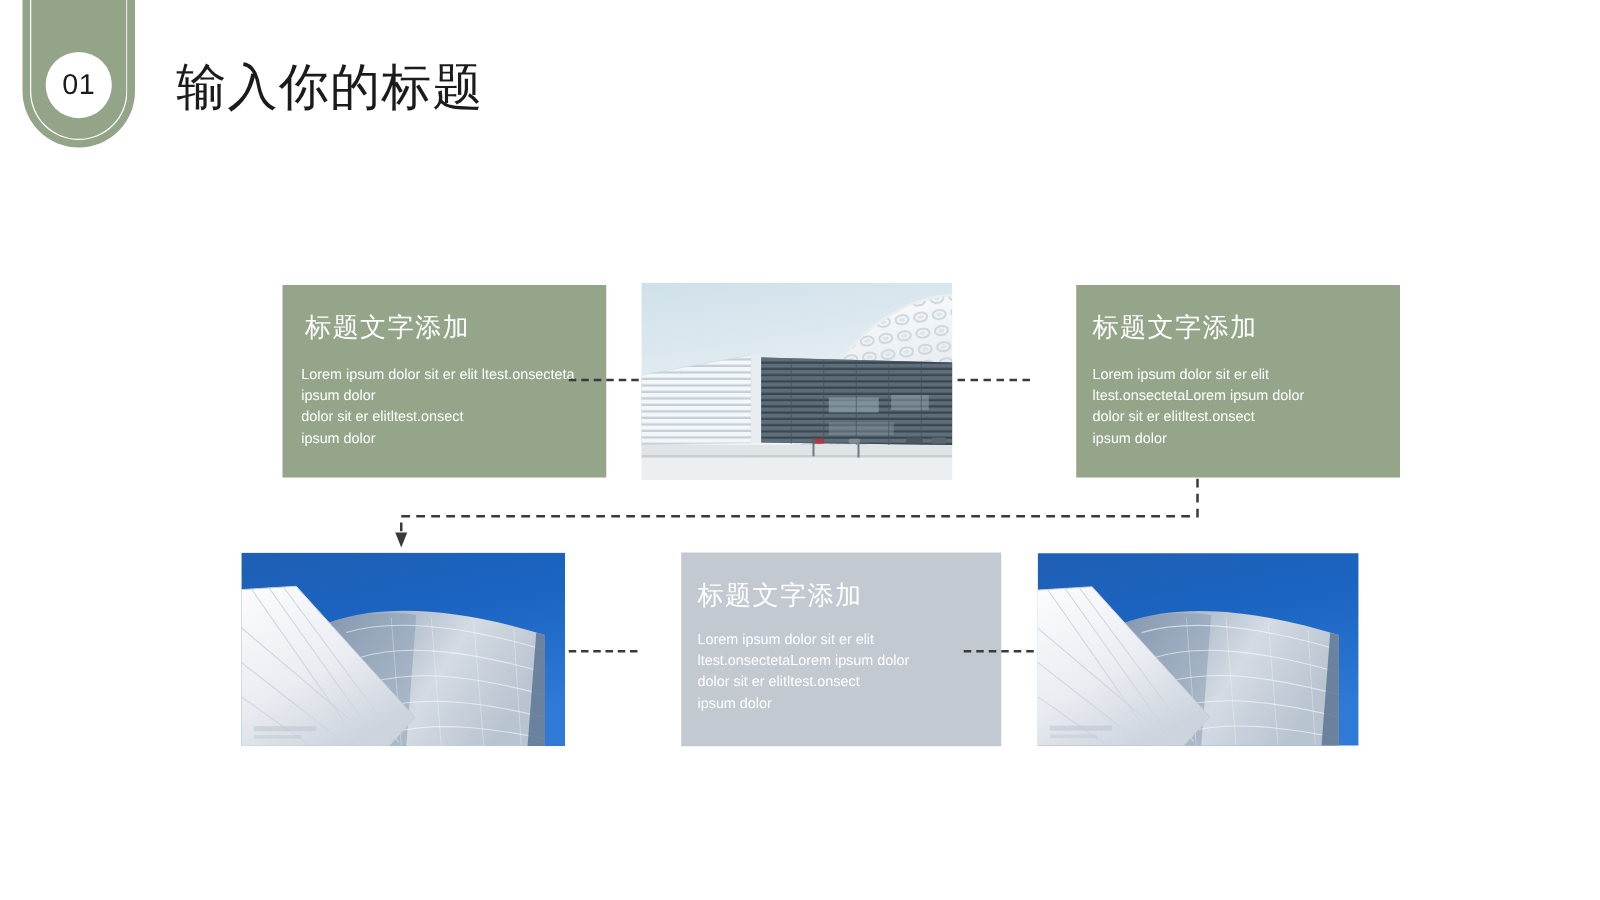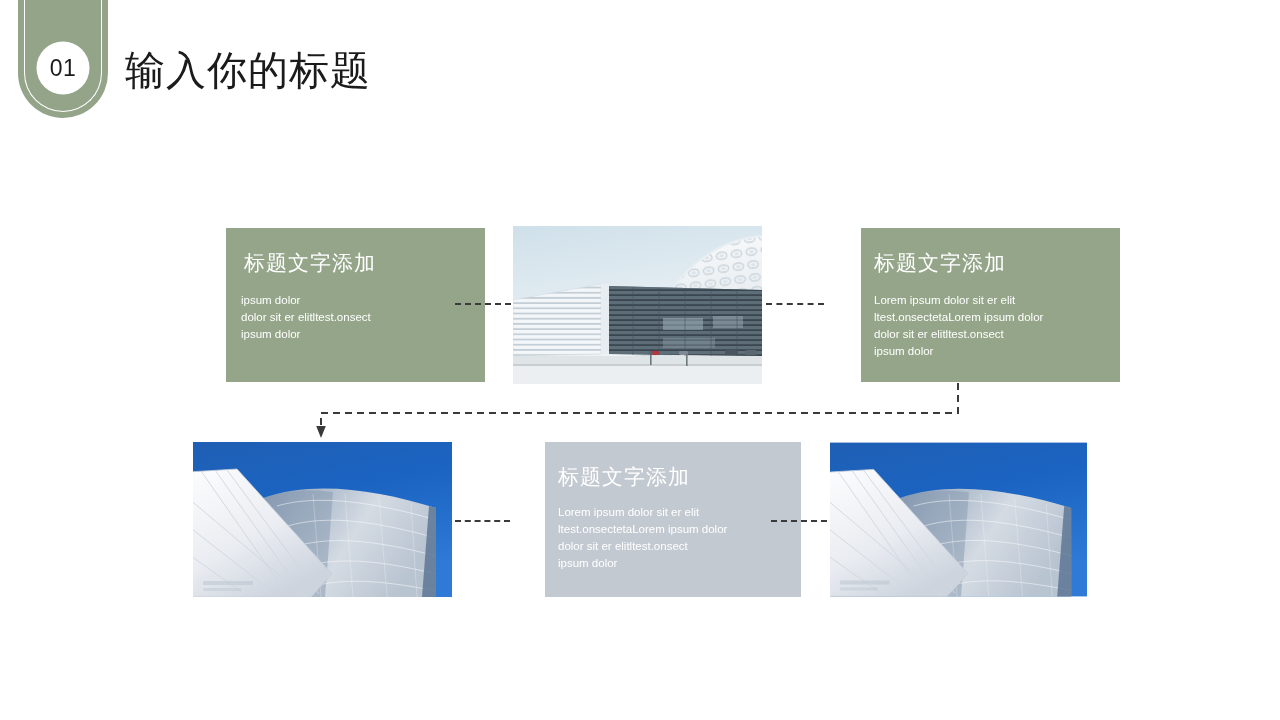--- a/index.html
+++ b/index.html
@@ -53,21 +53,21 @@
     justify-content: center;
   }
   .header-badge-number {
     font-size: 23px;
     color: #1b1b1b;
     line-height: 1;
     letter-spacing: 0.5px;
   }
   .header-title {
     position: absolute;
-    left: 125px;
+    left: 141px;
     top: 47px;
     font-size: 40px;
     line-height: 1.15;
     color: #1b1b1b;
     letter-spacing: 1px;
     white-space: nowrap;
   }
 
   
   .card {
@@ -122,20 +122,21 @@
     <div class="header-badge-circle">
       <span class="header-badge-number">01</span>
     </div>
   </div>
 
   <div class="header-title">输入你的标题</div>
 
   <div class="card card-green" style="left:193px; top:228px; width:259px; height:154px;">
     <div class="card-title" style="left:18px; top:24px;">标题文字添加</div>
     <div class="card-body" style="left:15px; top:64px;">
+      <div>Lorem ipsum dolor sit er elit ltest.onsecteta</div>
       <div>ipsum dolor</div>
       <div>dolor sit er elitltest.onsect</div>
       <div>ipsum dolor</div>
     </div>
   </div>
 
   <div class="photo" style="left:513px; top:226px; width:249px; height:158px;">
     <svg width="249" height="158" viewBox="0 0 249 158">
       <defs>
         <linearGradient id="skyG" x1="0" y1="0" x2="0.25" y2="1">

